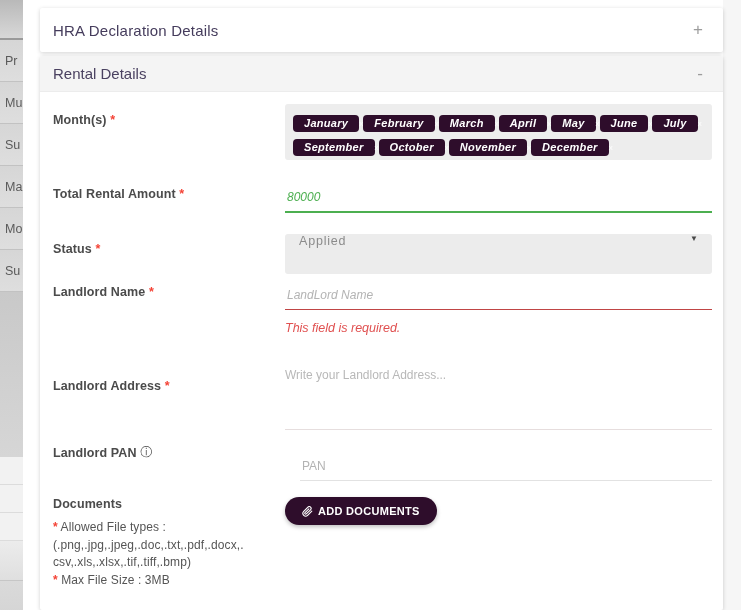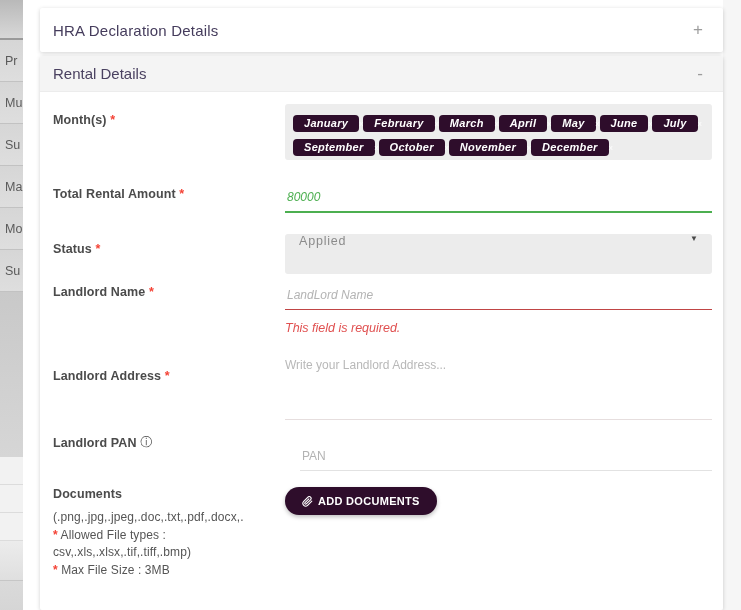--- a/index.html
+++ b/index.html
@@ -231,21 +231,21 @@
           <span>Landlord Name</span> <span class="req">*</span>
         </div>
         <div class="field">
           <div class="red-line">
             <input class="u-input" type="text" placeholder="LandLord Name" style="">
           </div>
           <div class="error-text">This field is required.</div>
         </div>
       </div>
 
-      <div class="frow" style="margin-top:19px;justify-content:space-between;">
+      <div class="frow" style="margin-top:29px;justify-content:space-between;">
         <div class="lbl" style="padding-top:15px;">
           <span>Landlord Address</span> <span class="req">*</span>
         </div>
         <div class="field">
           <div class="textarea-box soft-line">
             <span class="ta-ph">Write your Landlord Address...</span>
           </div>
         </div>
       </div>
 
@@ -256,22 +256,22 @@
         </div>
         <div class="field gray-line">
           <input class="u-input" type="text" placeholder="PAN" style="">
         </div>
       </div>
 
       <div class="frow" style="margin-top:16px;">
         <div class="lbl">
           <div>Documents</div>
           <div class="doc-note">
+            <div><span class="req">*</span><span> Allowed File types :</span></div>
             <div>(.png,.jpg,.jpeg,.doc,.txt,.pdf,.docx,.</div>
-            <div><span class="req">*</span><span> Allowed File types :</span></div>
             <div>csv,.xls,.xlsx,.tif,.tiff,.bmp)</div>
             <div><span class="req">*</span><span> Max File Size : 3MB</span></div>
           </div>
         </div>
         <div class="field">
           <button class="add-docs-btn">
             <svg class="ico-svg" width="11" height="11" viewBox="0 0 24 24" fill="none" stroke="#ffffff" stroke-width="2.4" stroke-linecap="round" stroke-linejoin="round">
                 <path d="M21.44 11.05l-9.19 9.19a6 6 0 0 1-8.49-8.49l9.19-9.19a4 4 0 0 1 5.66 5.66l-9.2 9.19a2 2 0 0 1-2.83-2.83l8.49-8.48"></path>
               </svg>
             <span>ADD DOCUMENTS</span>

